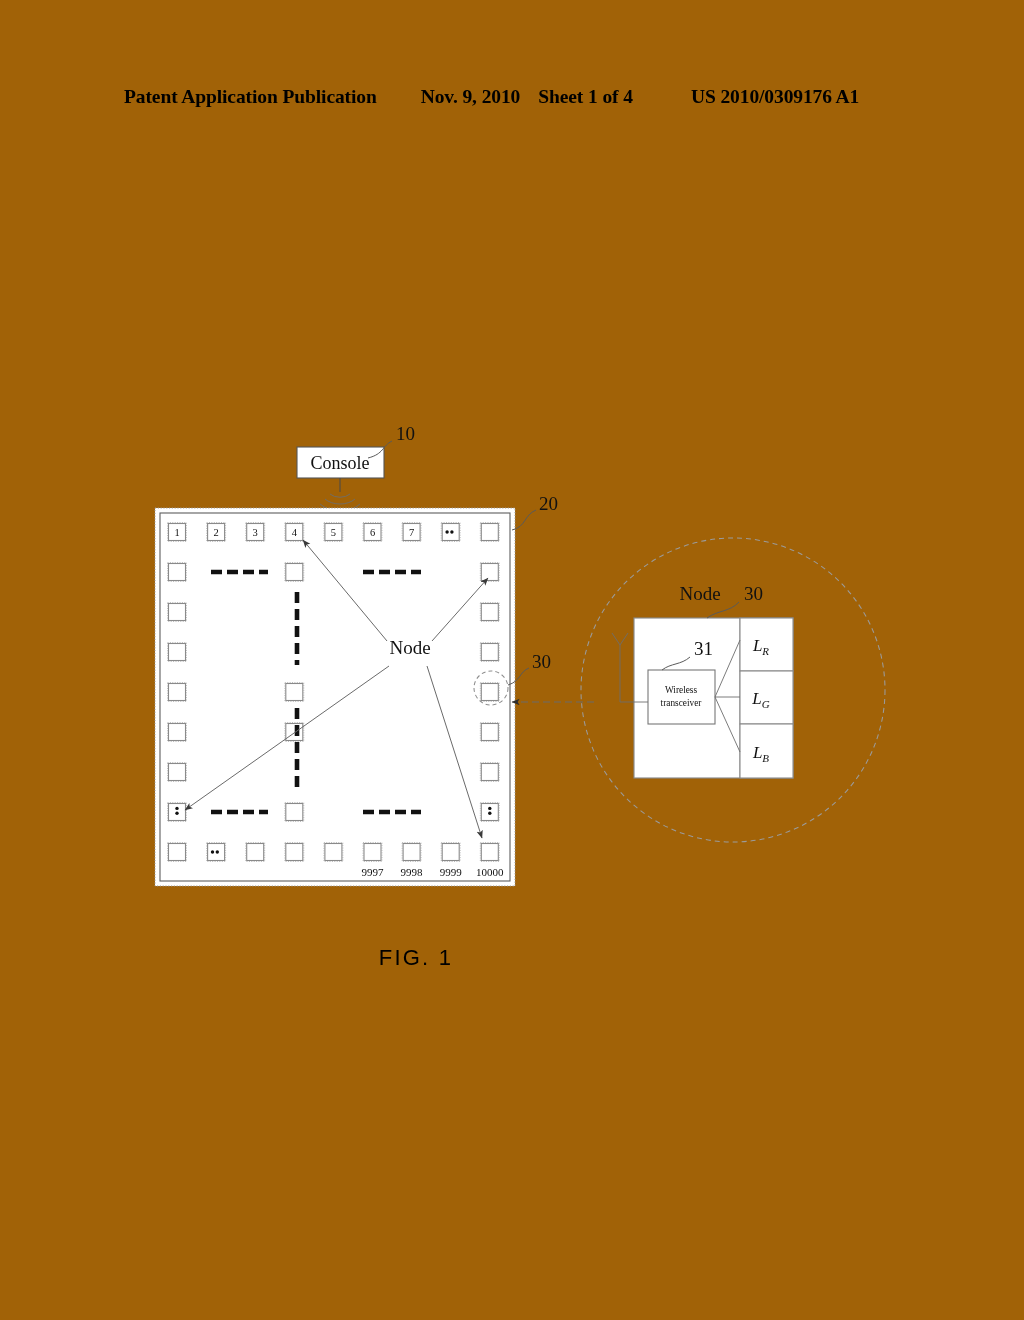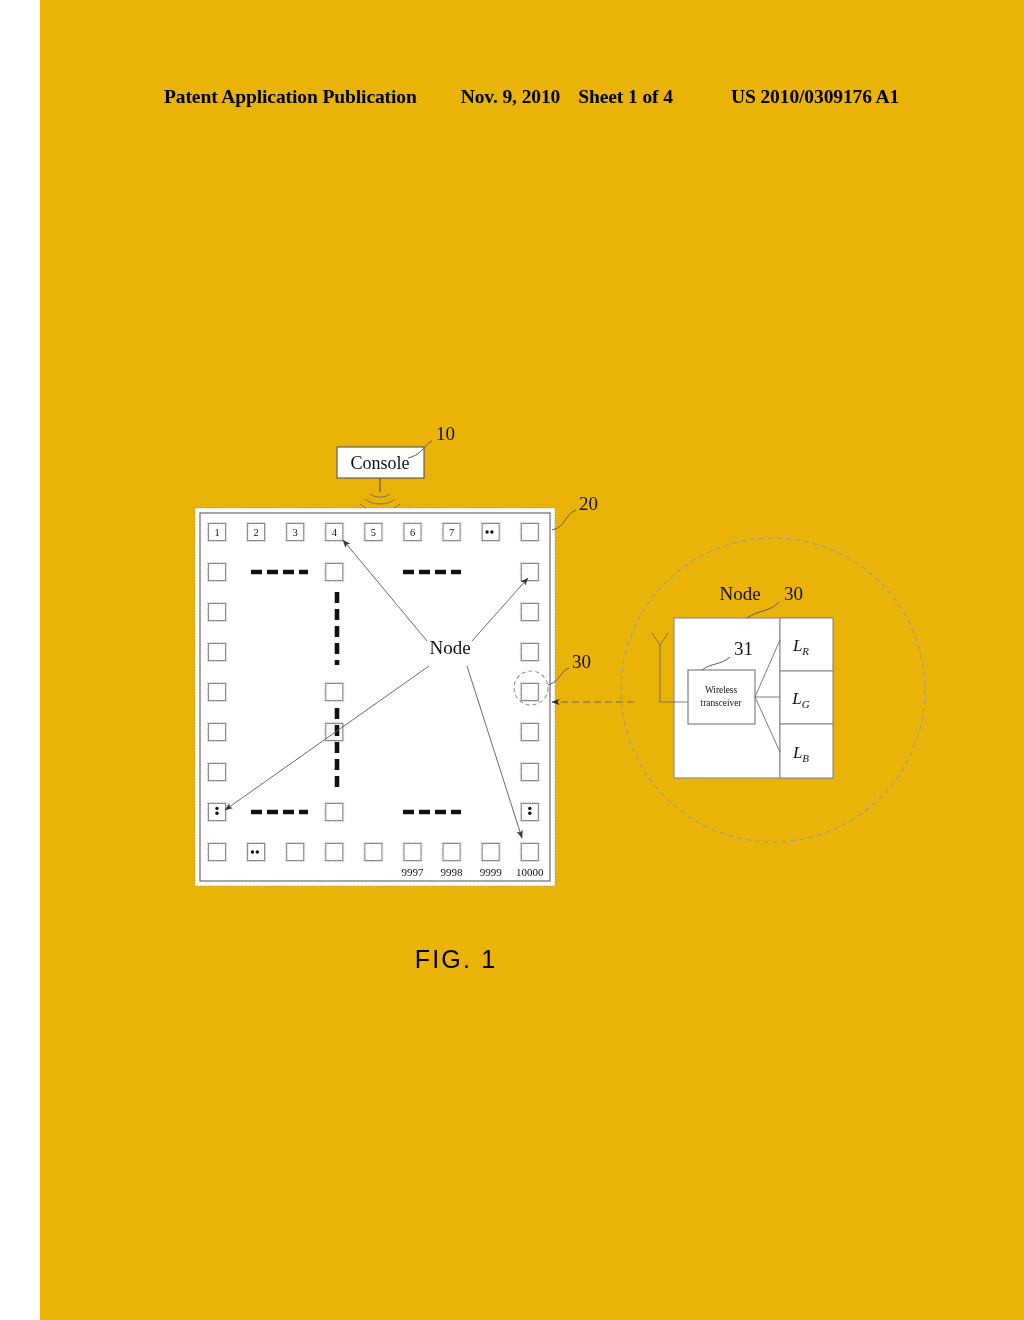--- a/index.html
+++ b/index.html
@@ -11,22 +11,21 @@
     width: 1024px;
     height: 1320px;
     position: relative;
     font-family: "Liberation Serif", "DejaVu Serif", serif;
     color: #000;
     overflow: hidden;
   }
   #page {
     position: absolute;
     inset: 0;
-    background: #eab308;
-    margin-left: 40px;
+    background: #a16207;
   }
   
   #hdr {
     position: absolute;
     top: 86px;
     left: 124px;
     width: 776px;
     height: 28px;
     display: flex;
     align-items: baseline;
@@ -42,21 +41,21 @@
   #hdr .h-num   { margin-left: 58px; }
 
   
   #figcap {
     position: absolute;
     top: 945px;
     left: 0;
     width: 832px;
     text-align: center;
     font-family: "Liberation Sans", "DejaVu Sans", sans-serif;
-    font-size: 25px;
+    font-size: 22px;
     letter-spacing: 2.2px;
     font-weight: 400;
   }
   
   #drawing {
     position: absolute;
     top: 0;
     left: 0;
     width: 1024px;
     height: 1320px;

